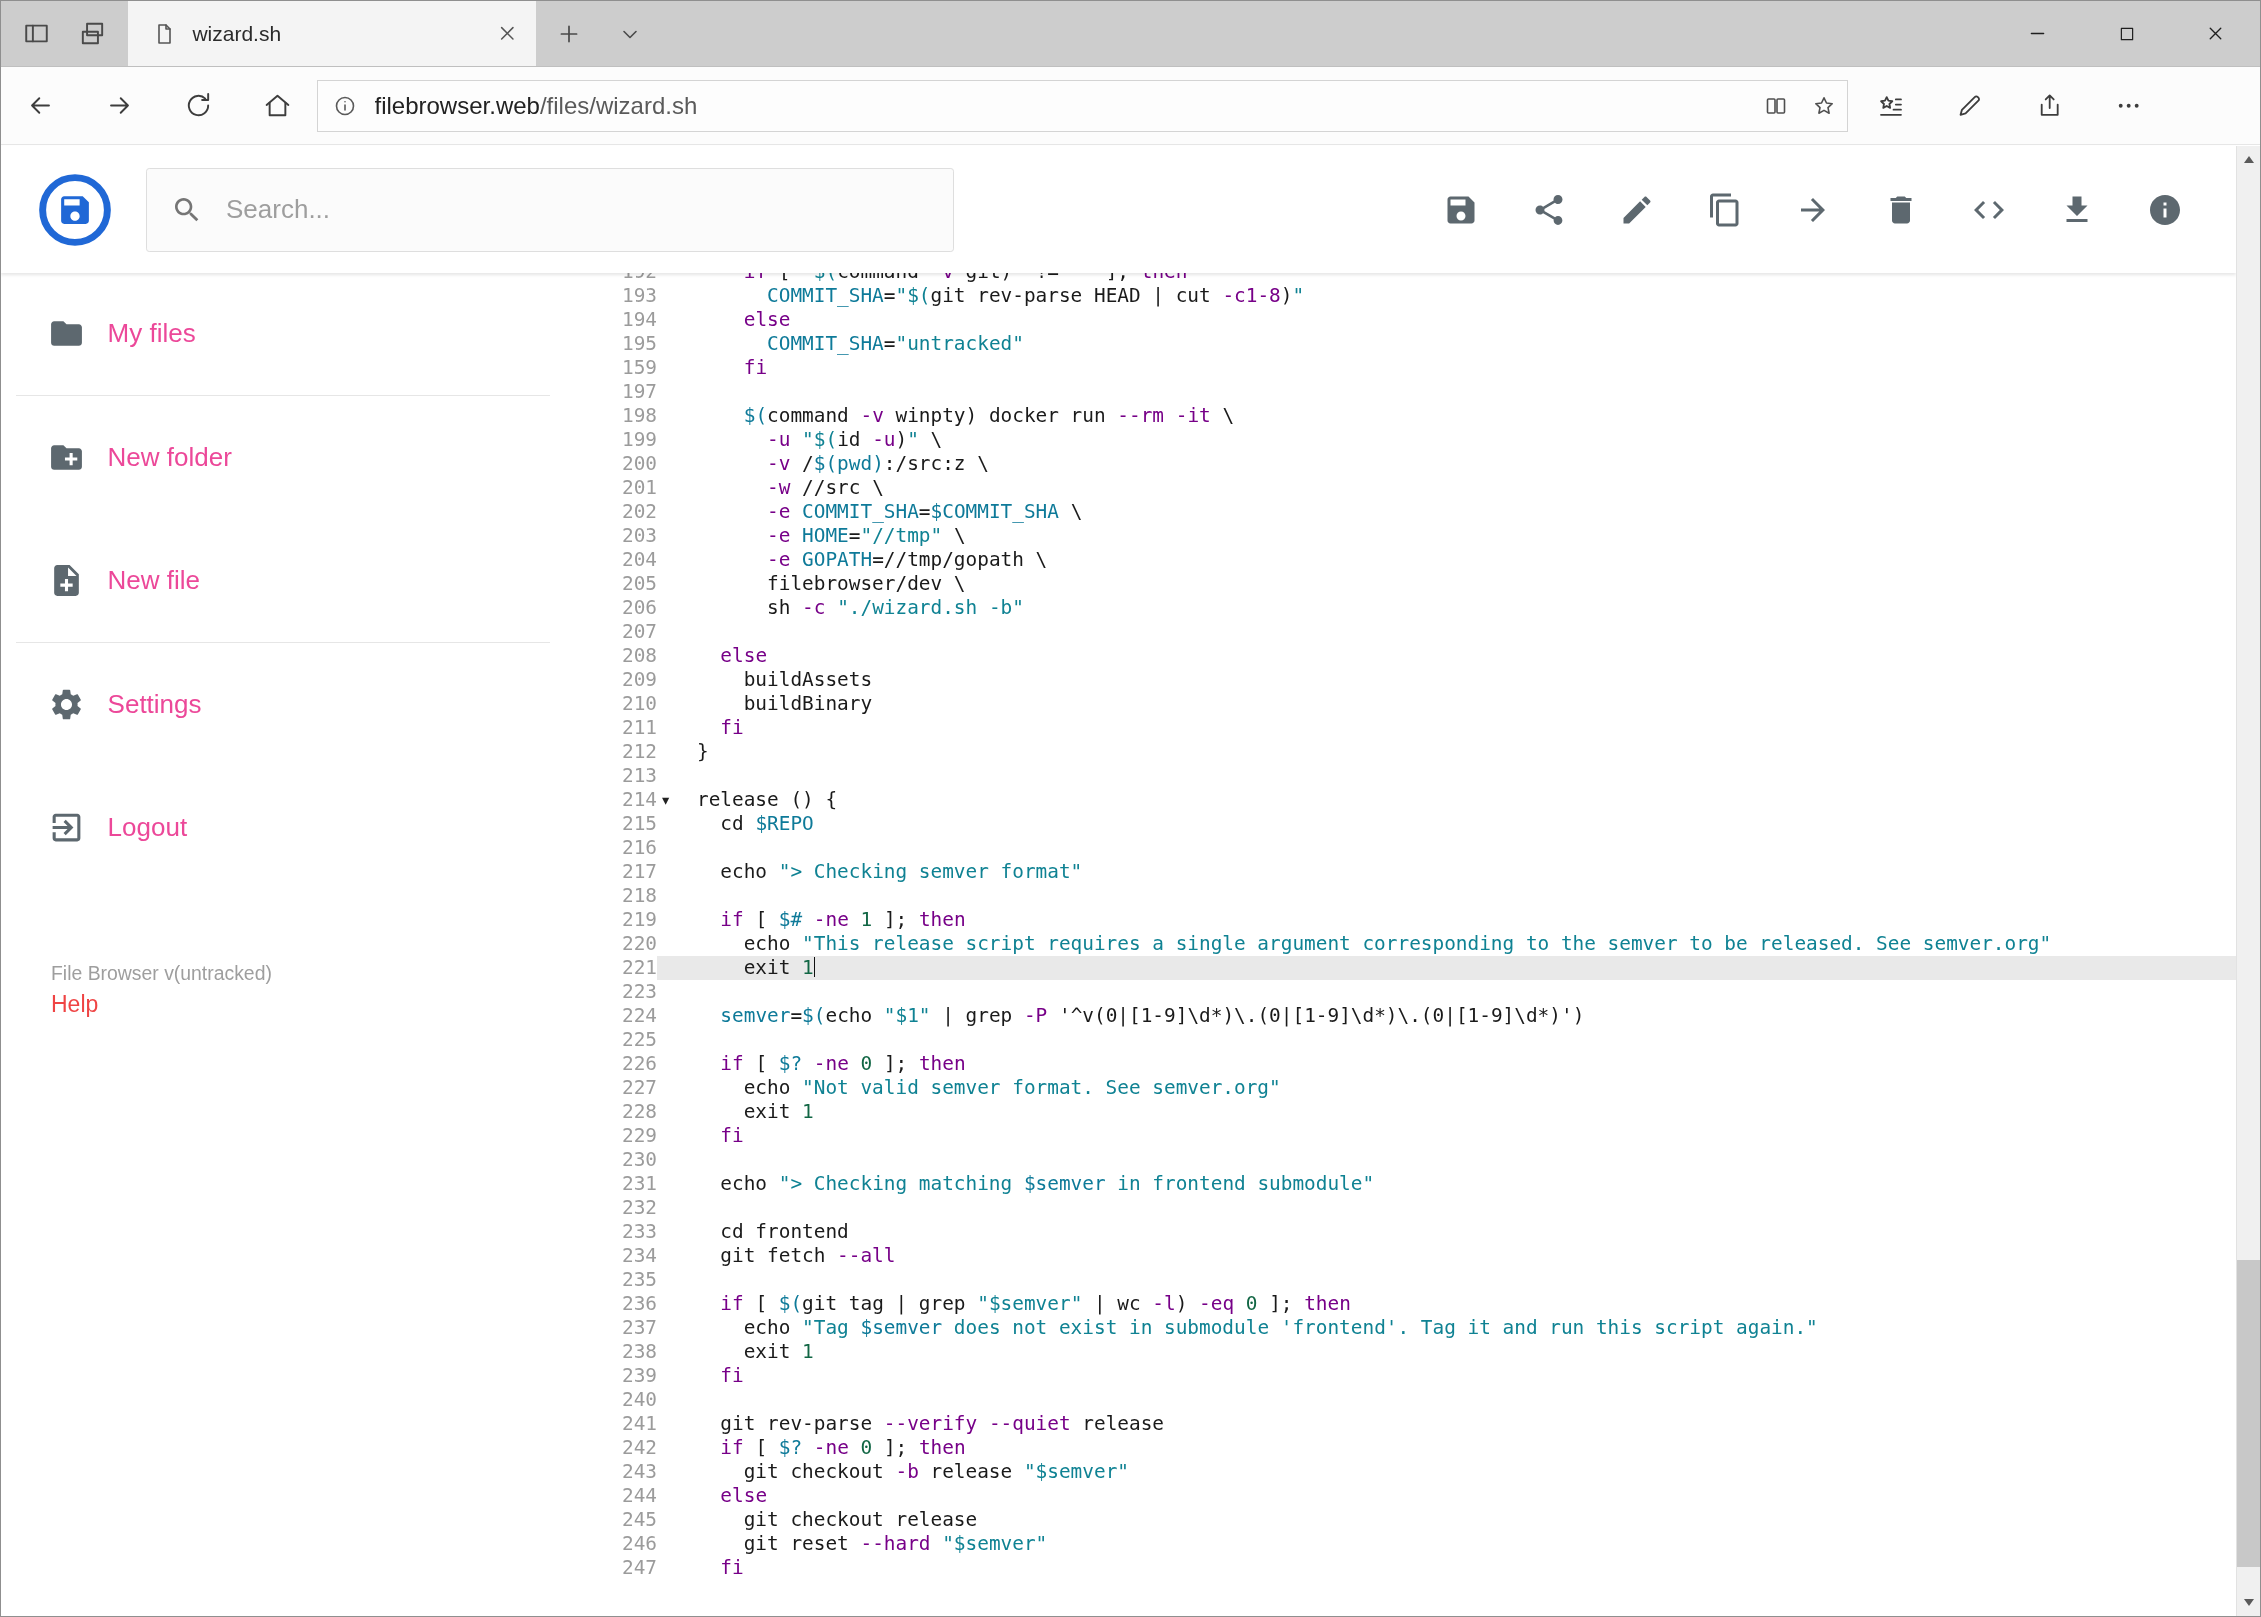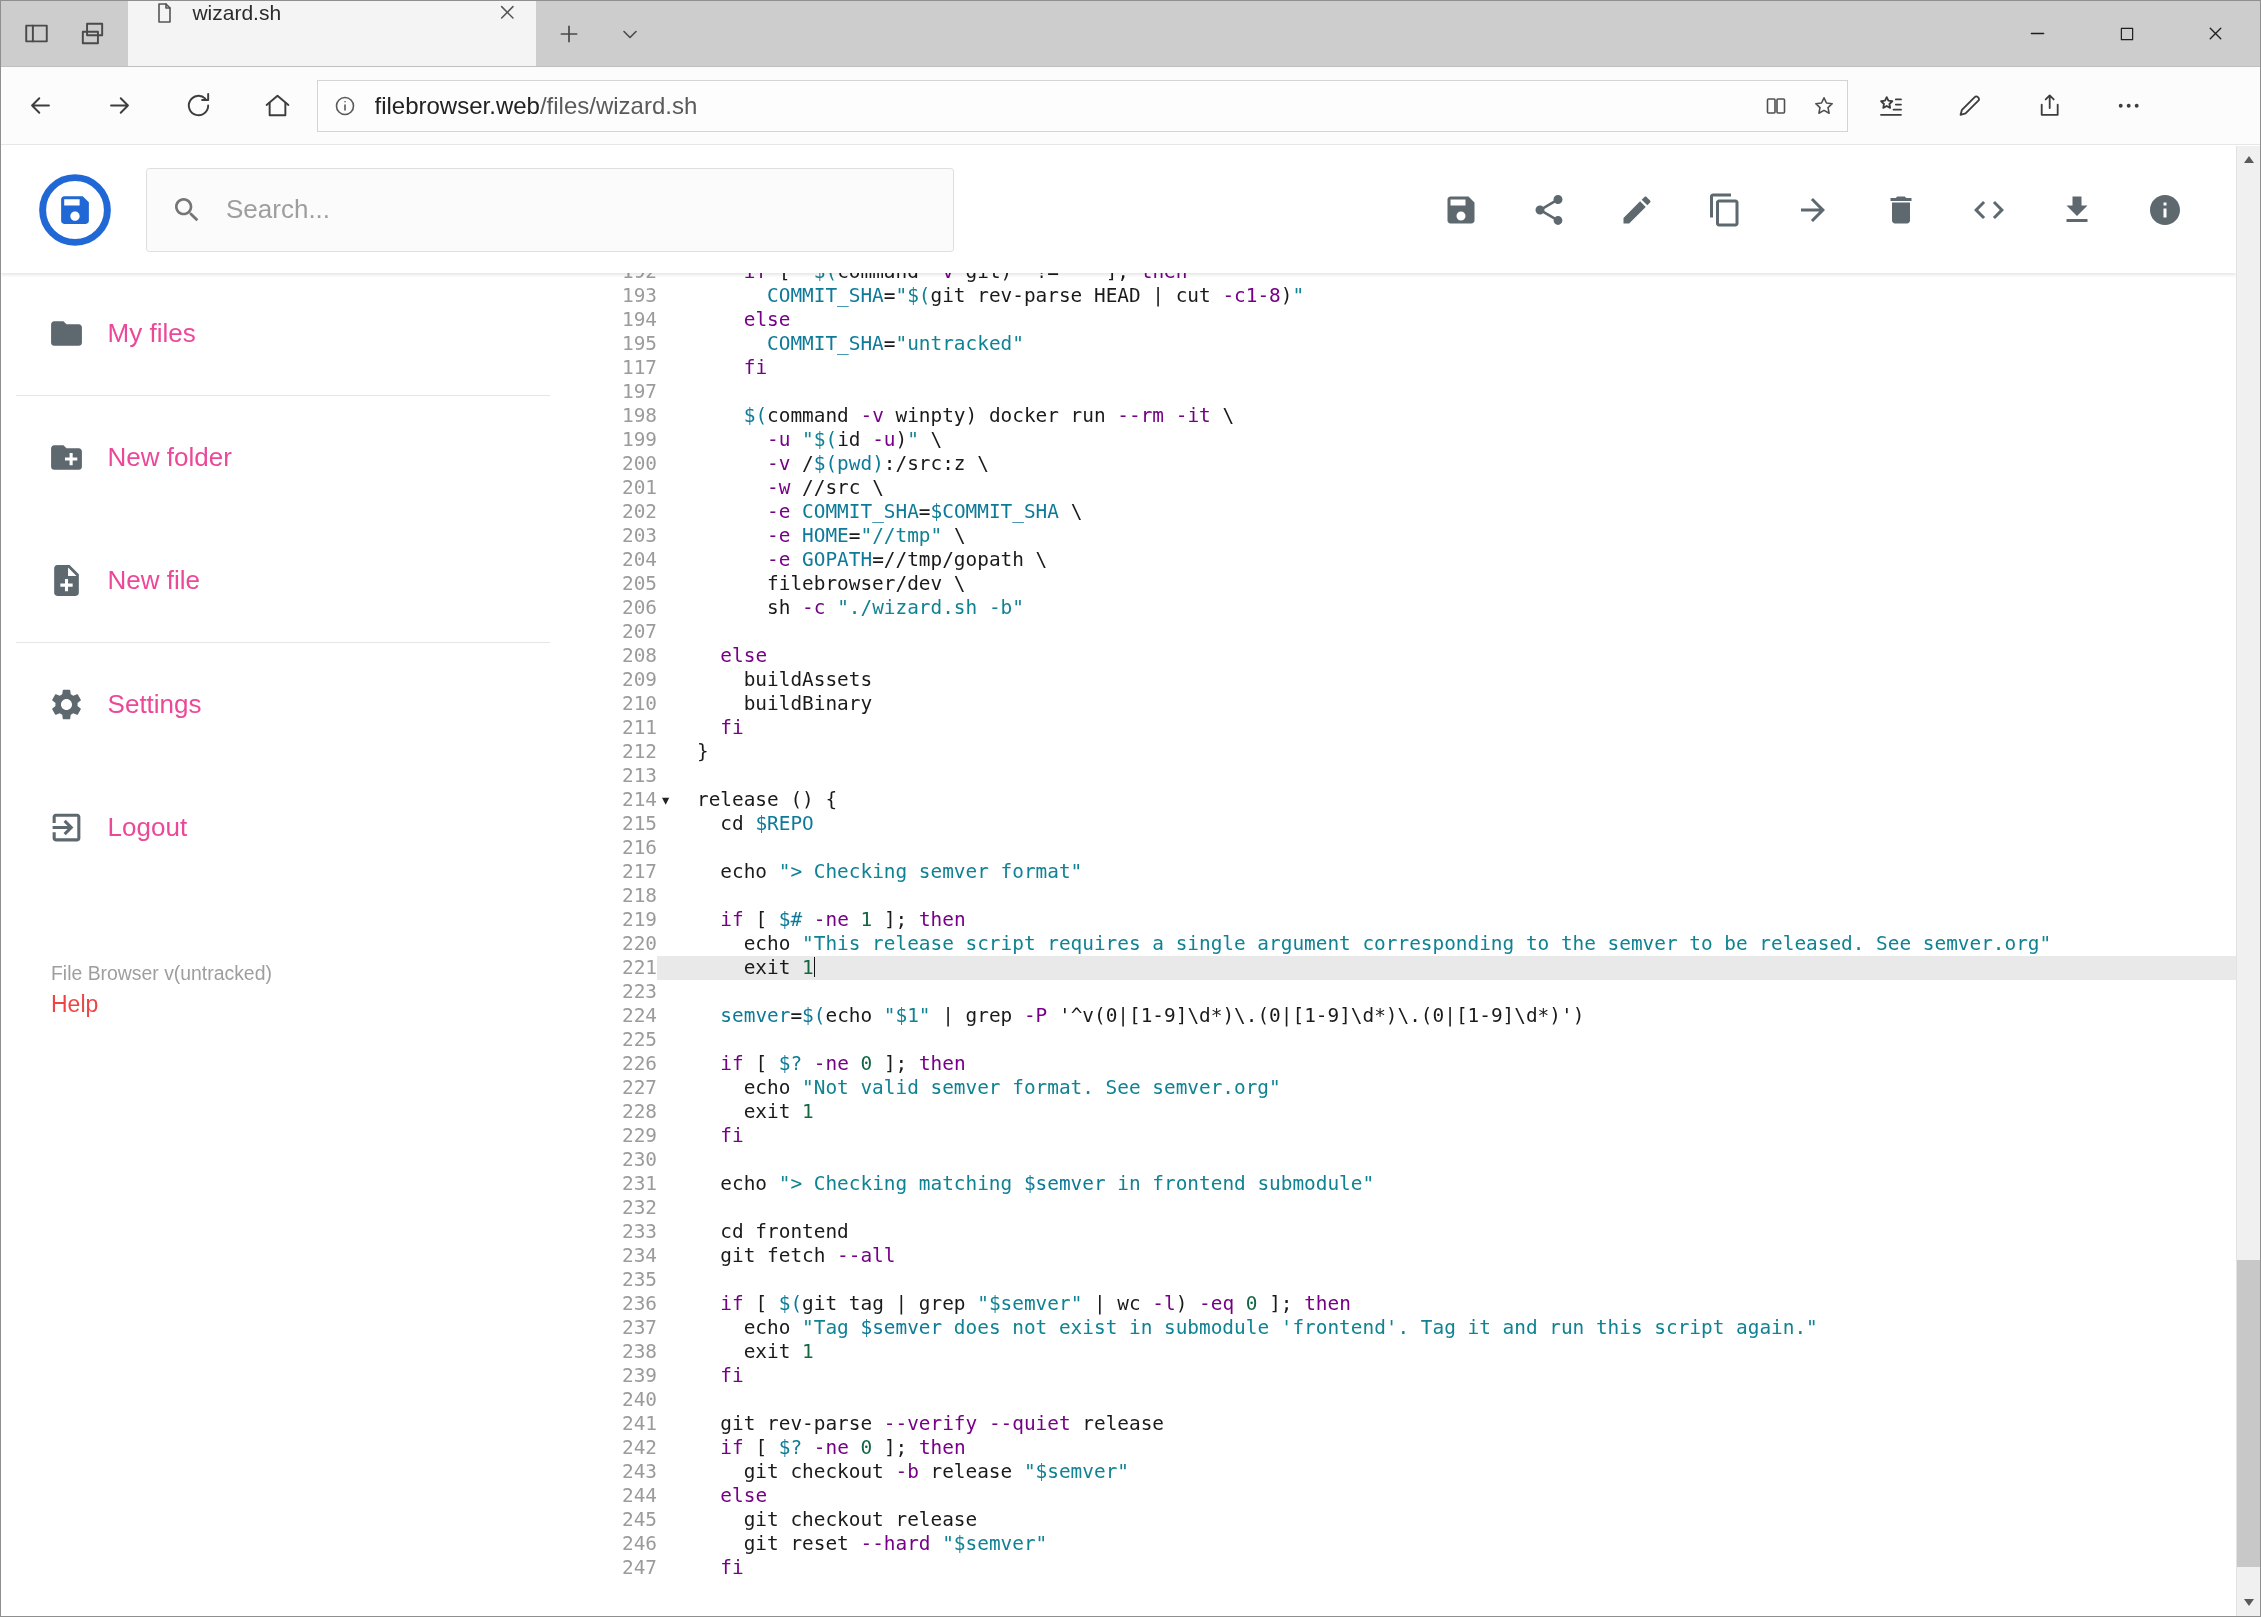--- a/index.html
+++ b/index.html
@@ -7,21 +7,21 @@
           border:0.8px solid #8f8f8f;box-sizing:border-box;
           font-family:"Liberation Sans",sans-serif;color:#333;}
   .i{display:inline-flex;align-items:center;justify-content:center;}
   .i svg{width:100%;height:100%;}
 
   
   .tabbar{position:absolute;left:0;top:0;right:0;height:66px;background:#cdcdcd;
           display:flex;align-items:stretch;border-bottom:0.8px solid #bfbfbf;box-sizing:border-box;}
   .strip-icons{display:flex;align-items:center;gap:27.4px;padding:0 21px 0 21px;}
   .strip-icons .i{width:29px;height:29px;color:#4a4a4a;}
-  .tab{width:408px;background:#f4f4f4;display:flex;padding:0 18px 0 24px;
+  .tab{width:408px;background:#f4f4f4;display:flex;align-items:center;padding:0 18px 0 24px;
        box-sizing:border-box;}
   .tab .fav{width:24px;height:24px;color:#555;margin-right:16px;flex:none;}
   .tab-title{font-size:21px;color:#2b2b2b;flex:1;white-space:nowrap;overflow:hidden;}
   .tab .tclose{width:22.6px;height:22.6px;color:#555;flex:none;}
   .newtab{width:65px;display:flex;align-items:center;justify-content:center;}
   .newtab .i{width:26px;height:26px;color:#4a4a4a;}
   .tabchev{width:57px;display:flex;align-items:center;justify-content:center;}
   .tabchev .i{width:24px;height:24px;color:#4a4a4a;}
   .tab-spacer{flex:1;}
   .winctl{display:flex;}
@@ -367,21 +367,21 @@
       <div class="help">Help</div>
     </div>
   </div>
 
   <div class="editor">
     <div class="lines" id="editor-lines">
         <div class="cl"><span class="ln">192</span><span class="code"><span class="t-d">    </span><span class="t-k">if</span><span class="t-d"> [ </span><span class="t-s">"$(</span><span class="t-d">command </span><span class="t-k">-v</span><span class="t-d"> git)</span><span class="t-s">"</span><span class="t-d"> != </span><span class="t-s">""</span><span class="t-d"> ]; </span><span class="t-k">then</span></span></div>
         <div class="cl"><span class="ln">193</span><span class="code"><span class="t-d">      </span><span class="t-v">COMMIT_SHA</span><span class="t-d">=</span><span class="t-s">"$(</span><span class="t-d">git rev-parse HEAD | cut </span><span class="t-k">-c1-8</span><span class="t-d">)</span><span class="t-s">"</span></span></div>
         <div class="cl"><span class="ln">194</span><span class="code"><span class="t-d">    </span><span class="t-k">else</span></span></div>
         <div class="cl"><span class="ln">195</span><span class="code"><span class="t-d">      </span><span class="t-v">COMMIT_SHA</span><span class="t-d">=</span><span class="t-s">"untracked"</span></span></div>
-        <div class="cl"><span class="ln">117</span><span class="code"><span class="t-d">    </span><span class="t-k">fi</span></span></div>
+        <div class="cl"><span class="ln">159</span><span class="code"><span class="t-d">    </span><span class="t-k">fi</span></span></div>
         <div class="cl"><span class="ln">197</span><span class="code"></span></div>
         <div class="cl"><span class="ln">198</span><span class="code"><span class="t-d">    </span><span class="t-v">$(</span><span class="t-d">command </span><span class="t-k">-v</span><span class="t-d"> winpty) docker run </span><span class="t-k">--rm</span><span class="t-d"> </span><span class="t-k">-it</span><span class="t-d"> \</span></span></div>
         <div class="cl"><span class="ln">199</span><span class="code"><span class="t-d">      </span><span class="t-k">-u</span><span class="t-d"> </span><span class="t-s">"$(</span><span class="t-d">id </span><span class="t-k">-u</span><span class="t-d">)</span><span class="t-s">"</span><span class="t-d"> \</span></span></div>
         <div class="cl"><span class="ln">200</span><span class="code"><span class="t-d">      </span><span class="t-k">-v</span><span class="t-d"> /</span><span class="t-v">$(pwd)</span><span class="t-d">:/src:z \</span></span></div>
         <div class="cl"><span class="ln">201</span><span class="code"><span class="t-d">      </span><span class="t-k">-w</span><span class="t-d"> //src \</span></span></div>
         <div class="cl"><span class="ln">202</span><span class="code"><span class="t-d">      </span><span class="t-k">-e</span><span class="t-d"> </span><span class="t-v">COMMIT_SHA</span><span class="t-d">=</span><span class="t-v">$COMMIT_SHA</span><span class="t-d"> \</span></span></div>
         <div class="cl"><span class="ln">203</span><span class="code"><span class="t-d">      </span><span class="t-k">-e</span><span class="t-d"> </span><span class="t-v">HOME</span><span class="t-d">=</span><span class="t-s">"//tmp"</span><span class="t-d"> \</span></span></div>
         <div class="cl"><span class="ln">204</span><span class="code"><span class="t-d">      </span><span class="t-k">-e</span><span class="t-d"> </span><span class="t-v">GOPATH</span><span class="t-d">=//tmp/gopath \</span></span></div>
         <div class="cl"><span class="ln">205</span><span class="code"><span class="t-d">      filebrowser/dev \</span></span></div>
         <div class="cl"><span class="ln">206</span><span class="code"><span class="t-d">      sh </span><span class="t-k">-c</span><span class="t-d"> </span><span class="t-s">"./wizard.sh -b"</span></span></div>

